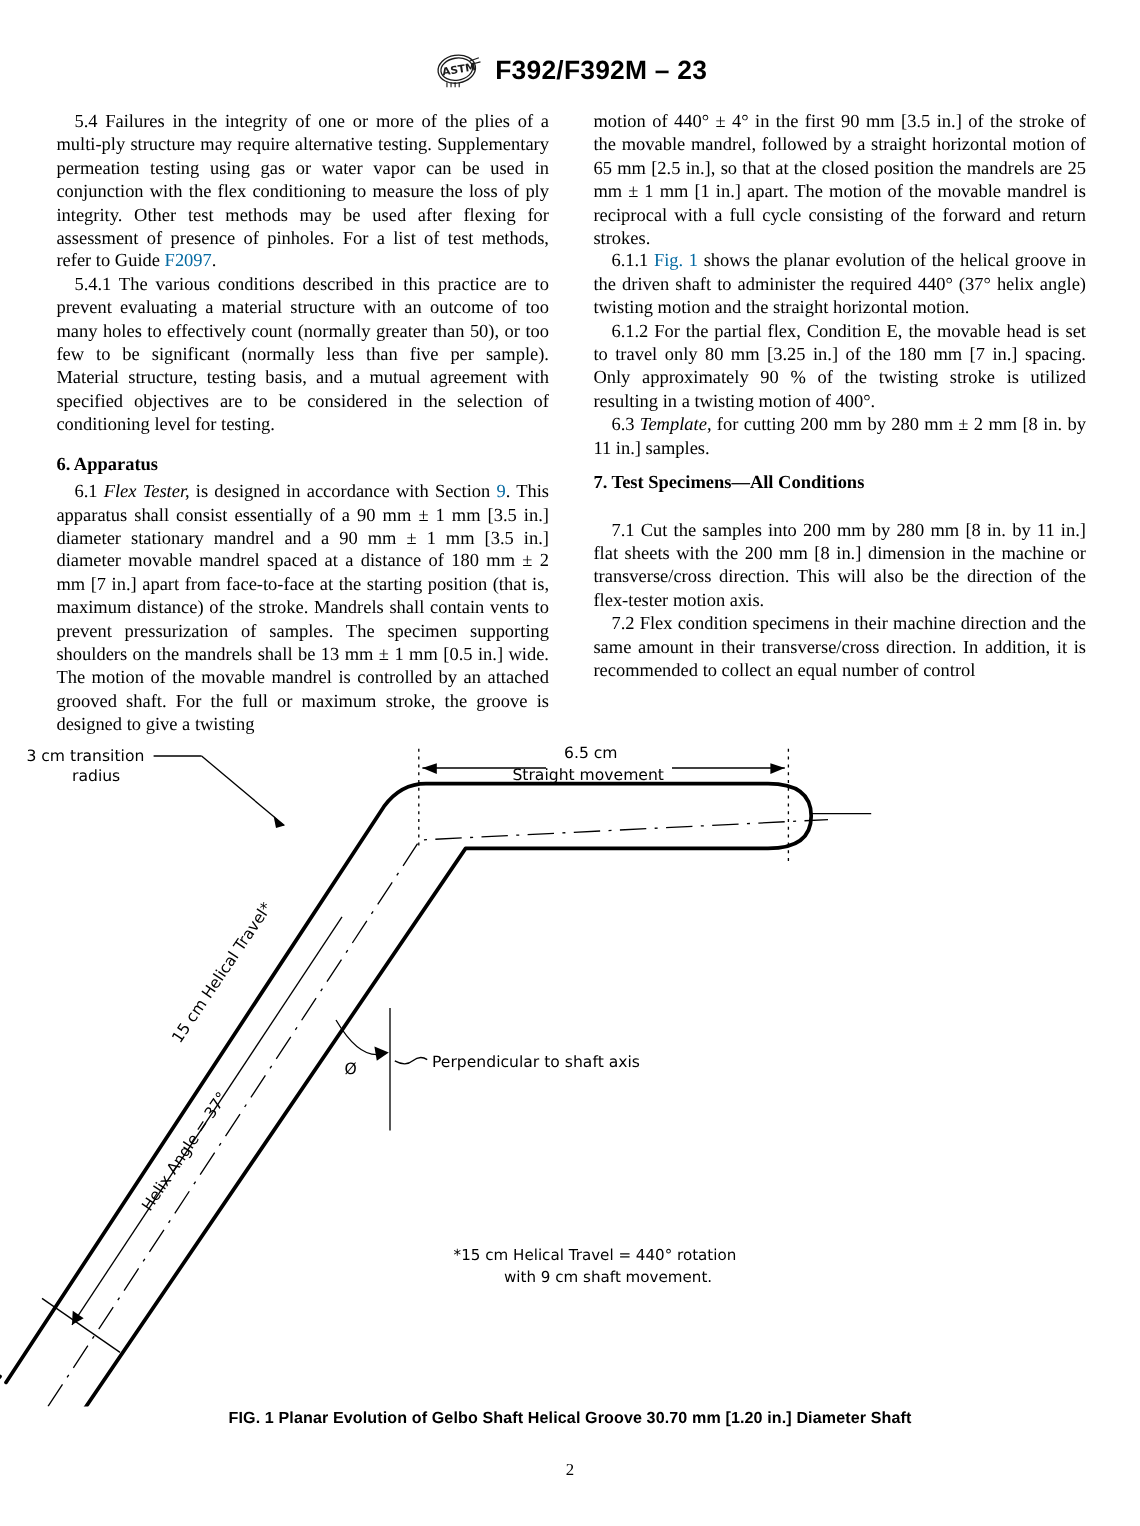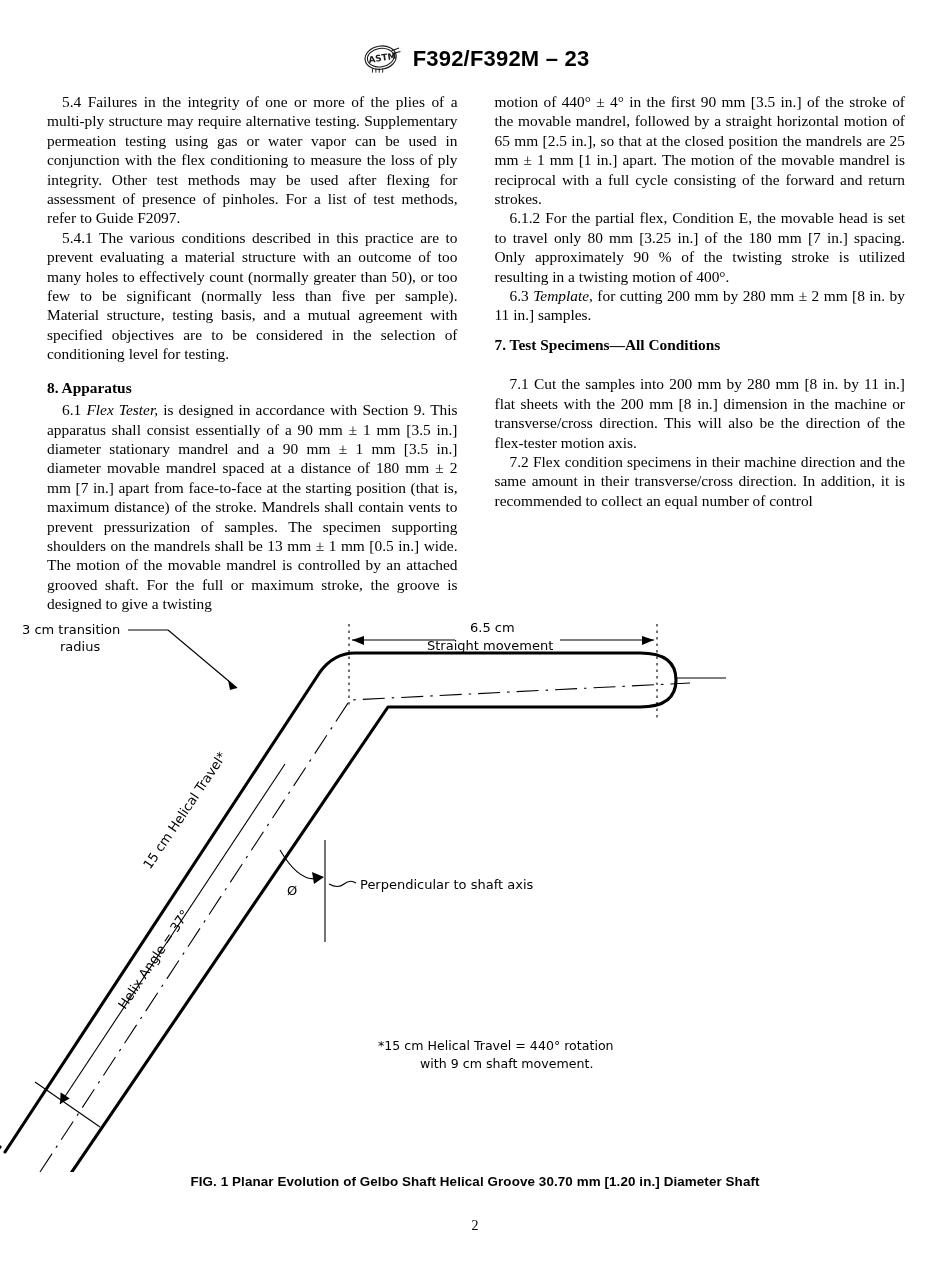--- a/index.html
+++ b/index.html
@@ -71,21 +71,21 @@
   h3.section-head {
     margin: 14px 0 3px 0;
     font-size: 15.4px;
     font-weight: bold;
     line-height: 19.4px;
     text-indent: 0;
     font-family: "Liberation Serif", "DejaVu Serif", serif;
   }
   h3.section-head.tight { margin-top: 10px; }
   .xref {
-    color: #000000;
+    color: #0369a1;
   }
   .ital {
     font-style: italic;
   }
 
   
   .figure-wrap {
     position: absolute;
     top: 612px;
     left: 0;
@@ -180,30 +180,31 @@
   </div>
 
   <div class="columns">
 
     <div class="col">
 
       <p class="para"><span>5.4</span><span> Failures in the integrity of one or more of the plies of a multi-ply structure may require alternative testing. Supplementary permeation testing using gas or water vapor can be used in conjunction with the flex conditioning to measure the loss of ply integrity. Other test methods may be used after flexing for assessment of presence of pinholes. For a list of test methods, refer to Guide </span><span class="xref">F2097</span><span>.</span></p>
 
       <p class="para"><span>5.4.1</span><span> The various conditions described in this practice are to prevent evaluating a material structure with an outcome of too many holes to effectively count (normally greater than 50), or too few to be significant (normally less than five per sample). Material structure, testing basis, and a mutual agreement with specified objectives are to be considered in the selection of conditioning level for testing.</span></p>
 
-      <h3 class="section-head">8.  Apparatus</h3>
+      <h3 class="section-head">6.  Apparatus</h3>
 
       <p class="para"><span>6.1</span> <span class="ital">Flex Tester,</span><span> is designed in accordance with Section </span><span class="xref">9</span><span>. This apparatus shall consist essentially of a 90 mm ± 1 mm [3.5 in.] diameter stationary mandrel and a 90 mm ± 1 mm [3.5 in.] diameter movable mandrel spaced at a distance of 180 mm ± 2 mm [7 in.] apart from face-to-face at the starting position (that is, maximum distance) of the stroke. Mandrels shall contain vents to prevent pressurization of samples. The specimen supporting shoulders on the mandrels shall be 13 mm ± 1 mm [0.5 in.] wide. The motion of the movable mandrel is controlled by an attached grooved shaft. For the full or maximum stroke, the groove is designed to give a twisting</span></p>
 
     </div>
 
     <div class="col">
 
       <p class="para" style="text-indent:0">motion of 440° ± 4° in the first 90 mm [3.5 in.] of the stroke of the movable mandrel, followed by a straight horizontal motion of 65 mm [2.5 in.], so that at the closed position the mandrels are 25 mm ± 1 mm [1 in.] apart. The motion of the movable mandrel is reciprocal with a full cycle consisting of the forward and return strokes.</p>
 
+      <p class="para"><span>6.1.1</span><span> </span><span class="xref">Fig. 1</span><span> shows the planar evolution of the helical groove in the driven shaft to administer the required 440° (37° helix angle) twisting motion and the straight horizontal motion.</span></p>
 
       <p class="para"><span>6.1.2</span><span> For the partial flex, Condition E, the movable head is set to travel only 80 mm [3.25 in.] of the 180 mm [7 in.] spacing. Only approximately 90 % of the twisting stroke is utilized resulting in a twisting motion of 400°.</span></p>
 
 
       <p class="para spaced"><span>6.3</span> <span class="ital">Template,</span><span> for cutting 200 mm by 280 mm ± 2 mm [8 in. by 11 in.] samples.</span></p>
 
       <h3 class="section-head tight">7.  Test Specimens—All Conditions</h3>
 
       <p class="para spaced"><span>7.1</span><span> Cut the samples into 200 mm by 280 mm [8 in. by 11 in.] flat sheets with the 200 mm [8 in.] dimension in the machine or transverse/cross direction. This will also be the direction of the flex-tester motion axis.</span></p>
 

